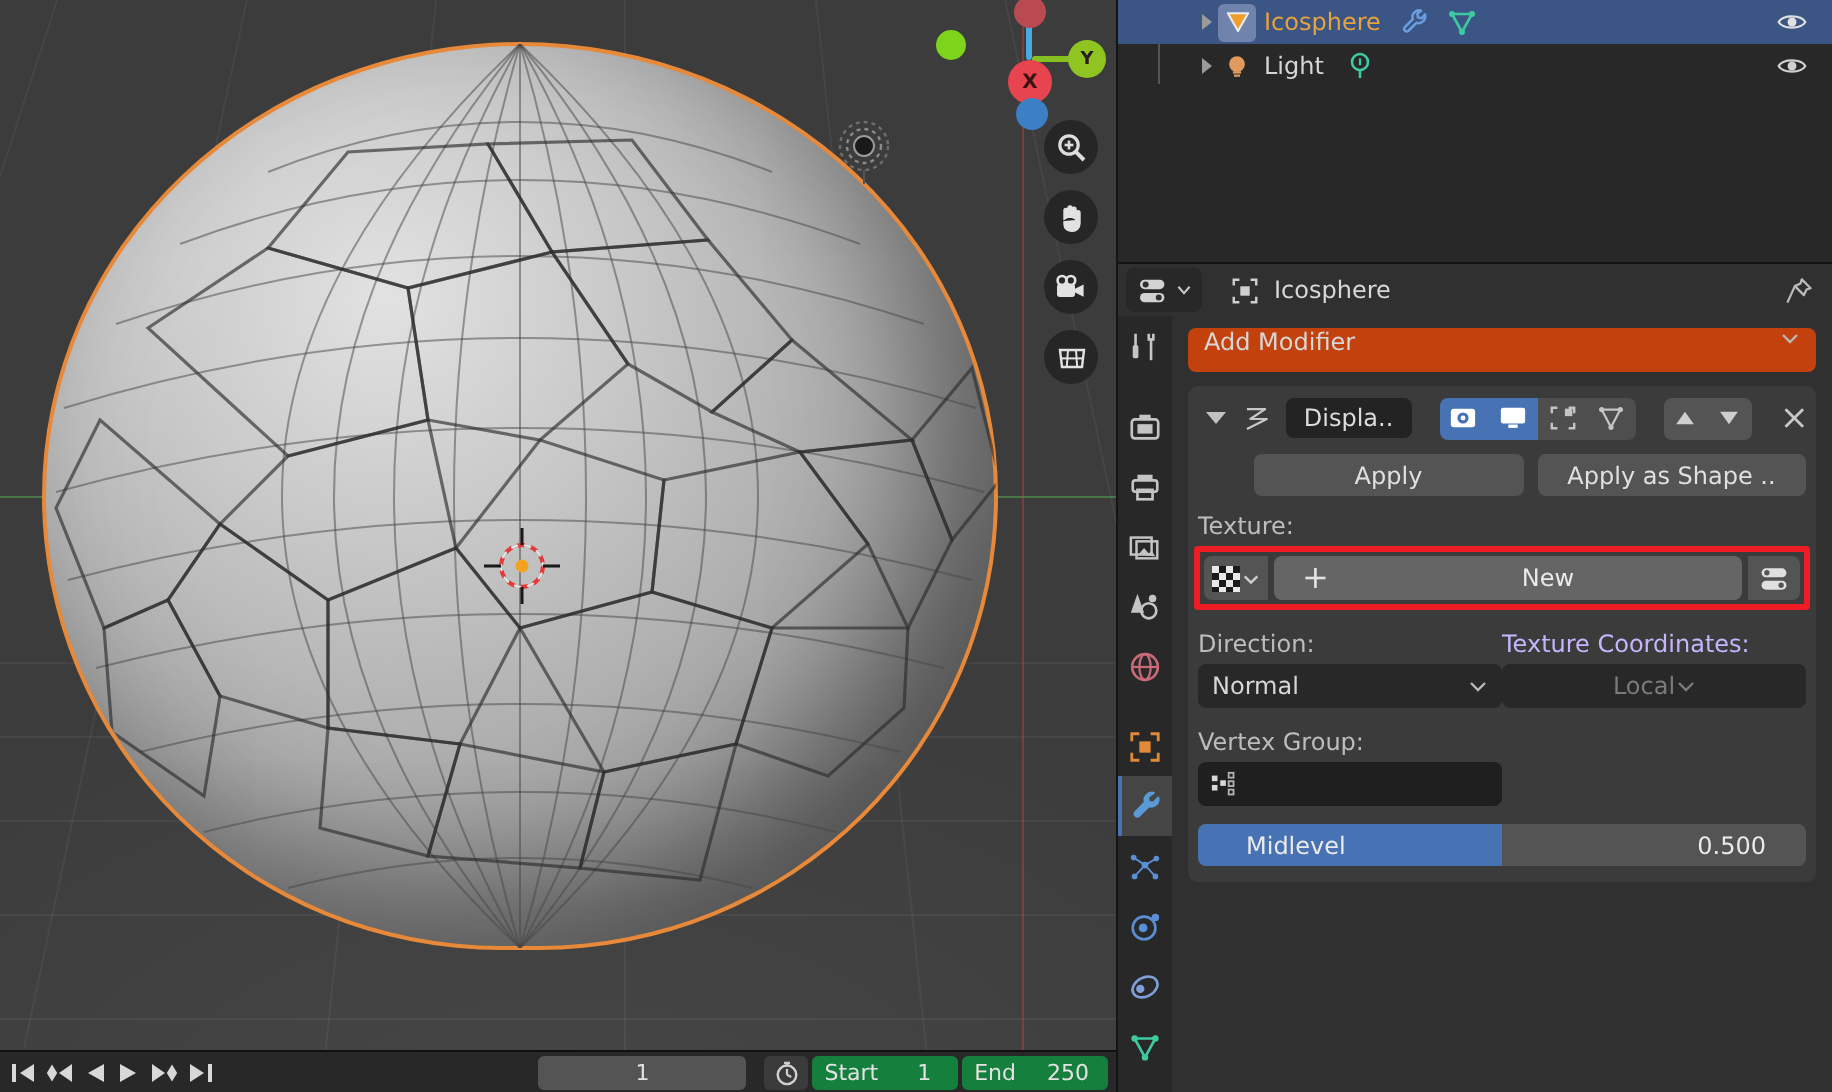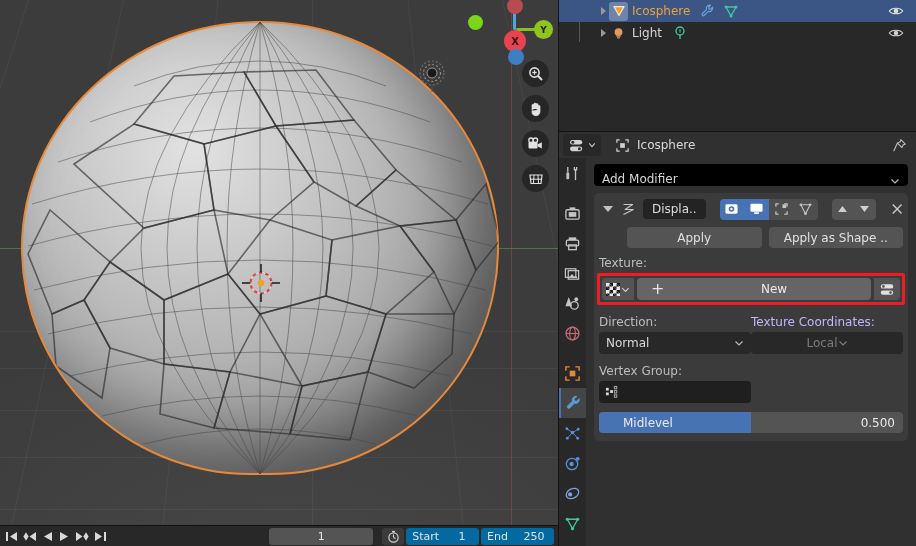--- a/index.html
+++ b/index.html
@@ -99,21 +99,21 @@
   #tl-transport { display: flex; align-items: center; gap: 4px; padding-left: 5px; color: #d4d4d4; }
   #tl-spacer { flex: 1; }
   #tl-right { display: flex; align-items: center; gap: 2px; padding-right: 4px; }
   .tl-field {
     height: 17px; background: #545454; border-radius: 3px;
     display: flex; align-items: center; justify-content: center;
     color: #e2e2e2; font-size: 11px; padding: 0 8px;
   }
   .tl-num { width: 104px; }
   .tl-lbl-pair {
-    height: 17px; background: #0369a1; border-radius: 3px;
+    height: 17px; background: #15803d; border-radius: 3px;
     display: flex; align-items: center; color: #e2e2e2; font-size: 11px;
   }
   .tl-lbl-pair span { padding: 0 6px; }
   .tl-icon {
     width: 22px; height: 17px; background: #3b3b3b; border-radius: 3px;
     display: flex; align-items: center; justify-content: center; color: #d0d0d0;
   }
 
   
   #outliner {
@@ -167,22 +167,22 @@
     display: flex; align-items: center; justify-content: center;
   }
   .ptab.active { background: #454545; border-left: 2px solid #4772b3; }
   .ptab.gap { height: 10px; }
 
   #props-body {
     position: absolute; left: 27px; top: 26px; right: 0; bottom: 0;
     background: #303030; padding: 6px 8px 0 8px;
   }
   #add-mod {
-    height: 22px; background: #000000; border-radius: 4px;
-    display: flex; align-items: flex-end; justify-content: space-between;
+    height: 22px; background: #c2410c; border-radius: 4px;
+    display: flex; align-items: flex-start; justify-content: space-between;
     padding: 0 8px; color: #d7d7d7; font-size: 12px;
   }
   #mod-panel {
     margin-top: 7px; background: #3b3b3b; border-radius: 5px; padding: 5px 5px 8px 5px;
   }
   #mod-head { height: 22px; display: flex; align-items: center; gap: 5px; }
   .tri-down { width: 0; height: 0; border-left: 5px solid transparent; border-right: 5px solid transparent; border-top: 6px solid #c2c2c2; margin: 0 3px 0 4px; }
   #mod-name {
     background: #232323; border-radius: 4px; color: #dcdcdc;
     font-size: 12px; padding: 3px 9px; margin-left: 2px;
@@ -259,21 +259,21 @@
   .vslider {
     flex: 1; height: 21px; background: #545454; border-radius: 4px;
     display: flex; align-items: center; overflow: hidden;
     font-size: 12px; color: #eaeaea; position: relative;
   }
   .vfill {
     position: absolute; left: 0; top: 0; bottom: 0; width: 50%;
     background: #4772b3;
   }
   .vname { position: relative; padding-left: 24px; }
-  .vnum { position: relative; margin-left: auto; padding-right: 8px; }
+  .vnum { position: relative; margin-left: auto; padding-right: 20px; }
   .vcenter-name { position: relative; padding-left: 28px; }
 </style>
 </head>
 <body>
 
 <div id="app">
 
   <div id="viewport">
     <div id="vp-grid">
       <div id="grid-h">

